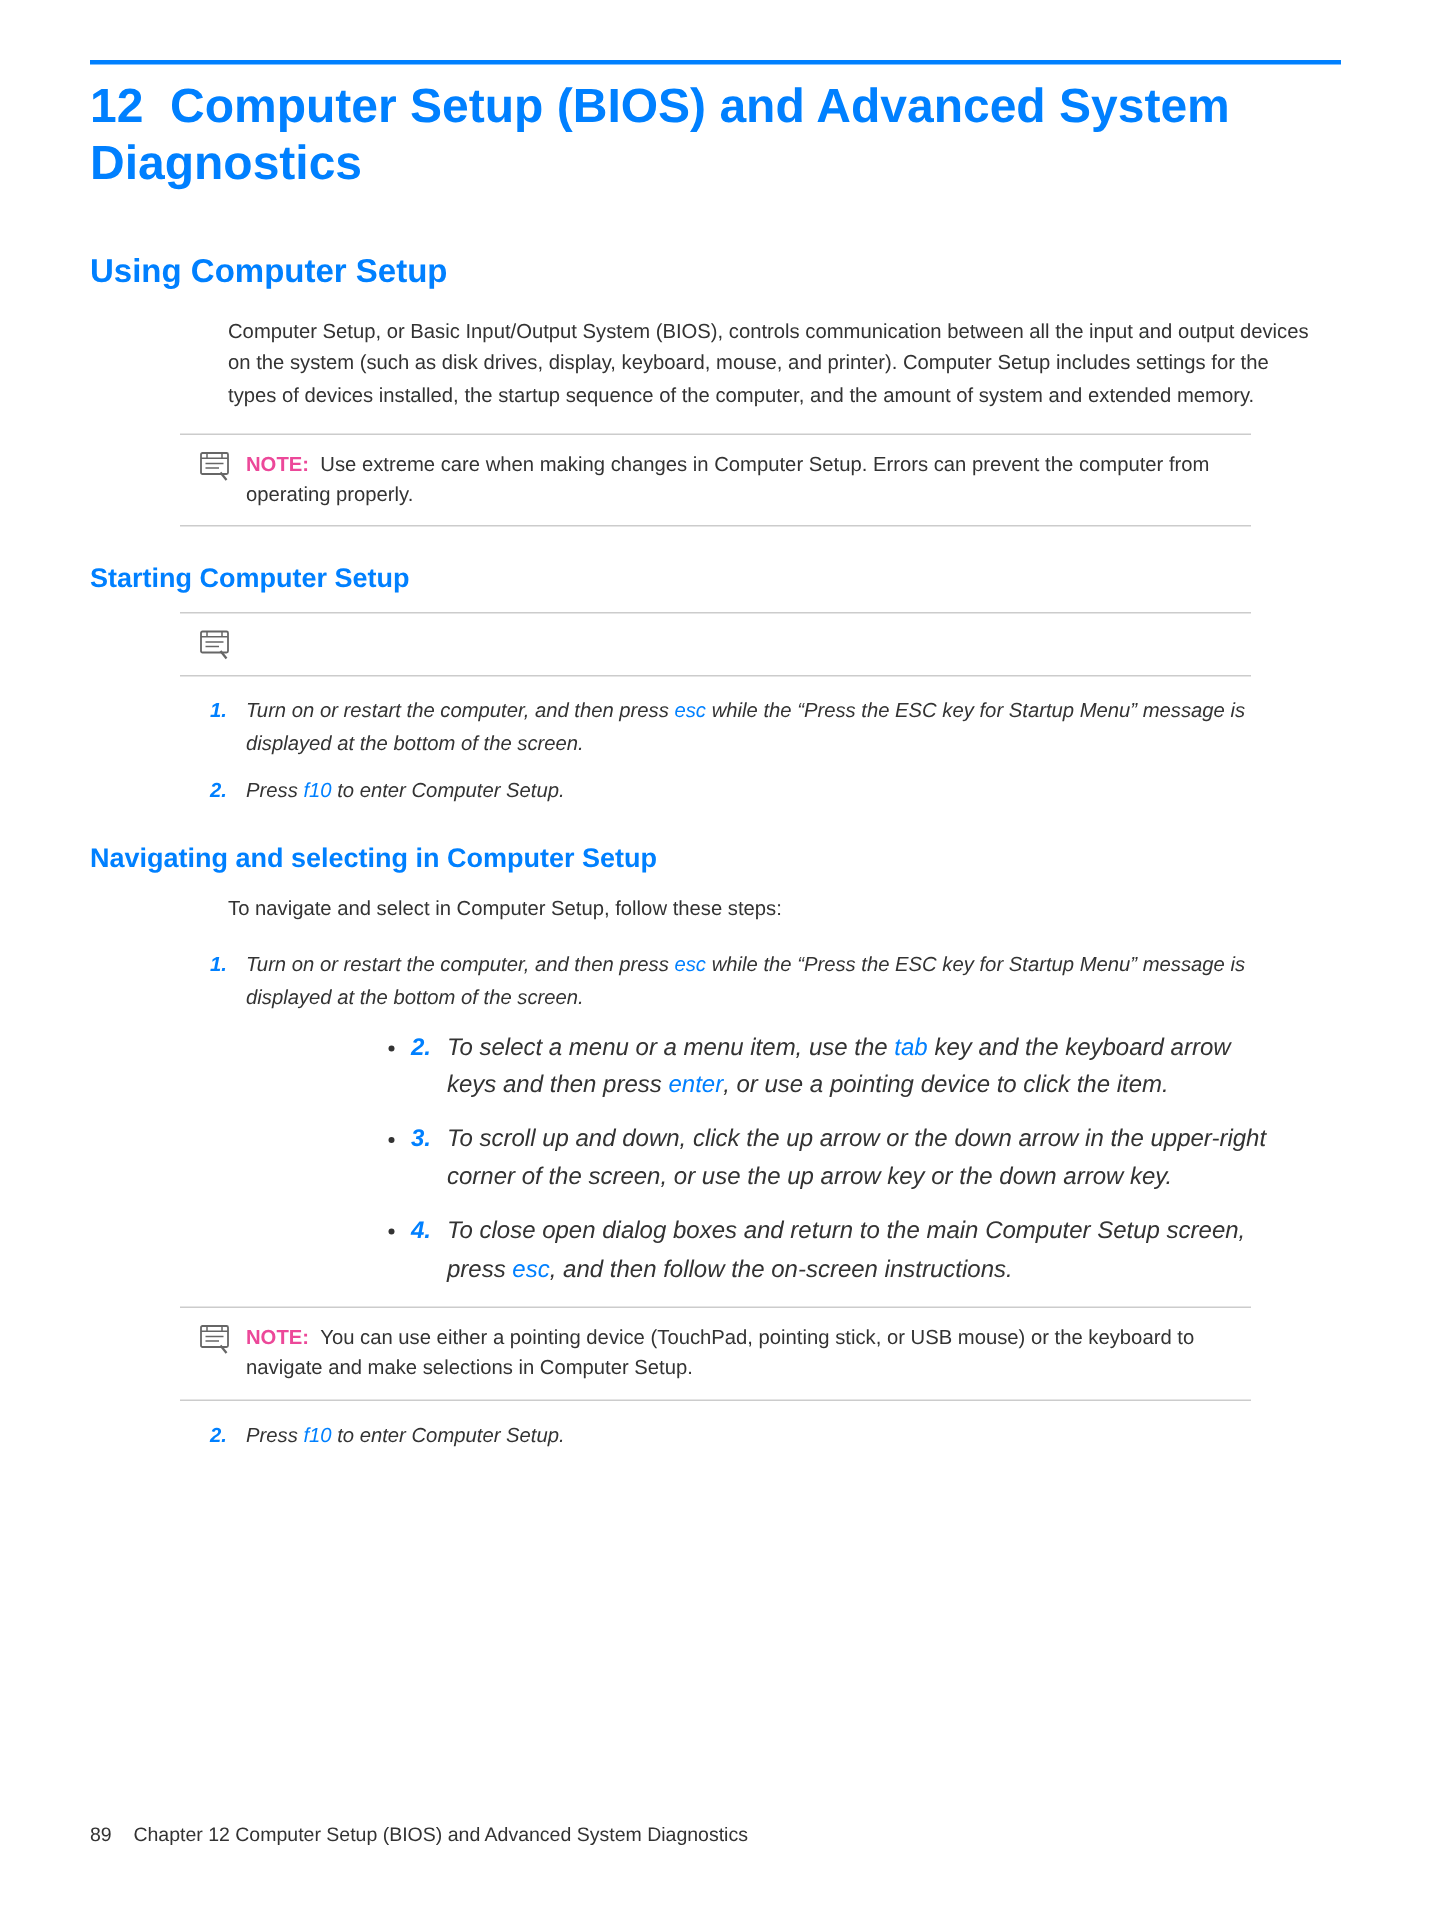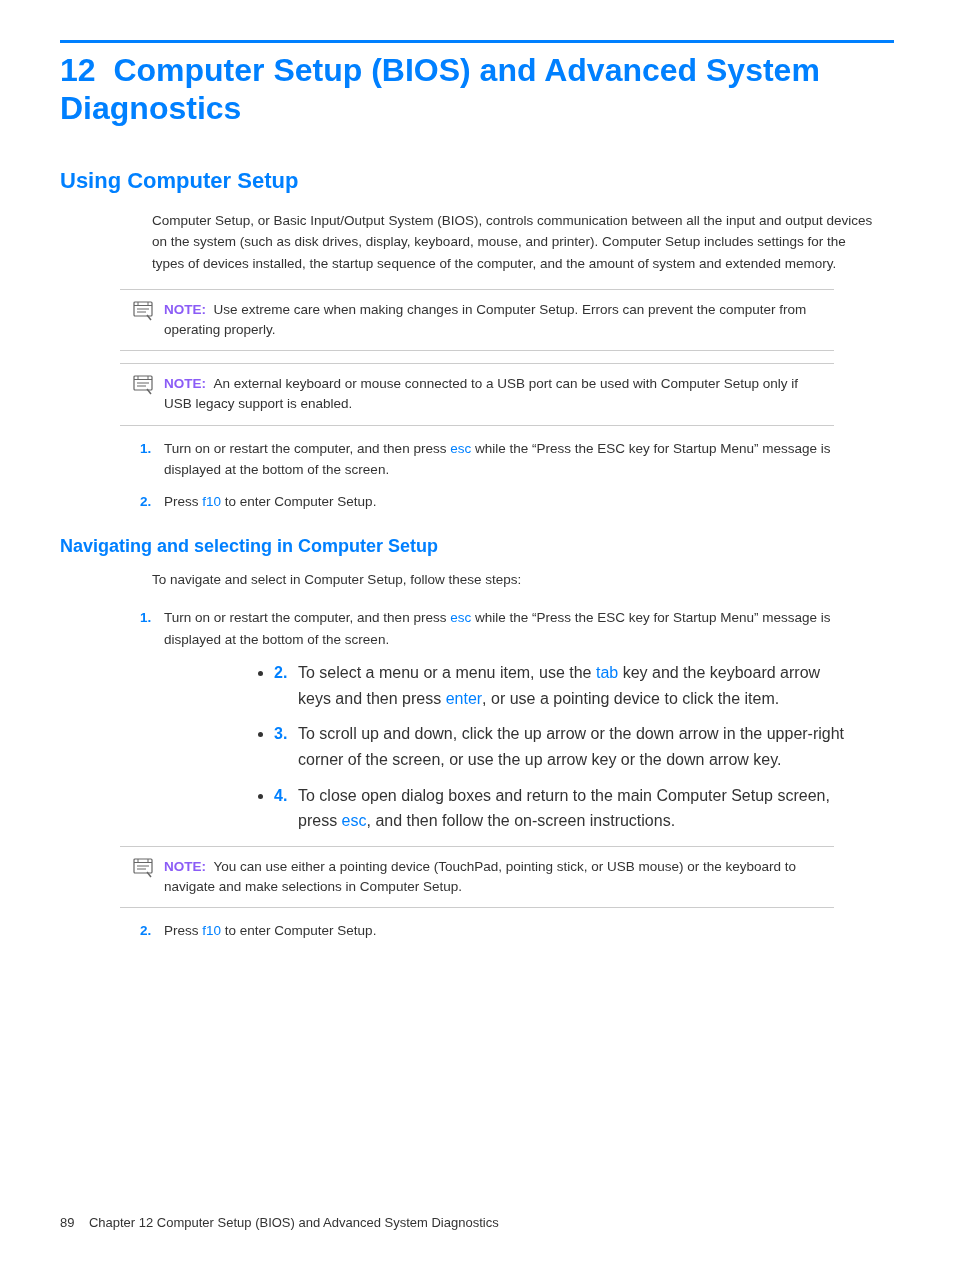--- a/index.html
+++ b/index.html
@@ -74,21 +74,21 @@
       margin-top: 1px;
     }
 
     .note-icon svg {
       width: 22px;
       height: 20px;
     }
 
     .note-label {
       font-weight: bold;
-      color: #8b5cf6;
+      color: #ec4899;
     }
 
     .note-text {
       color: #333;
     }
 
     .ordered-list {
       margin-left: 80px;
       margin-right: 20px;
       margin-bottom: 12px;
@@ -108,20 +108,21 @@
     ol {
       counter-reset: list-counter;
       list-style: none;
       padding: 0;
     }
 
     ol li {
       counter-increment: list-counter;
       position: relative;
       padding-left: 24px;
+      font-style: italic;
     }
 
     ol li::before {
       content: counter(list-counter) ".";
       position: absolute;
       left: 0;
       color: #0080ff;
       font-weight: bold;
     }
 
@@ -191,37 +192,34 @@
       </svg>
     </div>
     <div>
       <span class="note-label">NOTE:</span>
       &nbsp;<span class="note-text">Use extreme care when making changes in Computer Setup. Errors can prevent the computer from operating properly.</span>
     </div>
   </div>
 </div>
 
 <div class="subsection-wrapper">
+  <h3 class="sub-section-heading">Starting Computer Setup</h3>
 
   <div class="note-box">
     <div class="note-icon">
       <svg viewBox="0 0 22 20" fill="none" xmlns="http://www.w3.org/2000/svg">
         <rect x="2" y="1" width="18" height="14" rx="1" stroke="#666" stroke-width="1.2" fill="none"></rect>
         <line x1="2" y1="4.5" x2="20" y2="4.5" stroke="#666" stroke-width="1"></line>
         <line x1="6" y1="1" x2="6" y2="4.5" stroke="#666" stroke-width="1"></line>
         <line x1="16" y1="1" x2="16" y2="4.5" stroke="#666" stroke-width="1"></line>
         <line x1="5" y1="8" x2="17" y2="8" stroke="#666" stroke-width="1"></line>
         <line x1="5" y1="11" x2="14" y2="11" stroke="#666" stroke-width="1"></line>
         <path d="M15 14 L19 19" stroke="#666" stroke-width="1.5"></path>
       </svg>
     </div>
-    <div>
-      <span class="note-label">NOTE:</span>
-      &nbsp;<span class="note-text">An external keyboard or mouse connected to a USB port can be used with Computer Setup only if USB legacy support is enabled.</span>
-    </div>
   </div>
 
 
   <div class="ordered-list">
     <ol>
       <li>
         Turn on or restart the computer, and then press <span class="inline-code">esc</span> while the “Press the ESC key for Startup Menu” message is displayed at the bottom of the screen.
       </li>
       <li>
         Press <span class="inline-code">f10</span> to enter Computer Setup.

